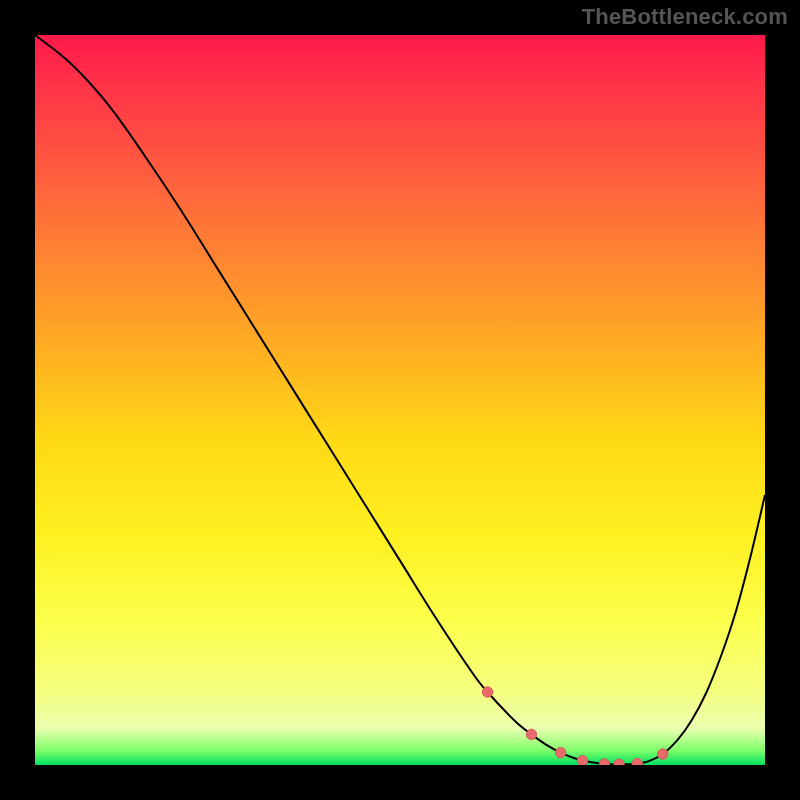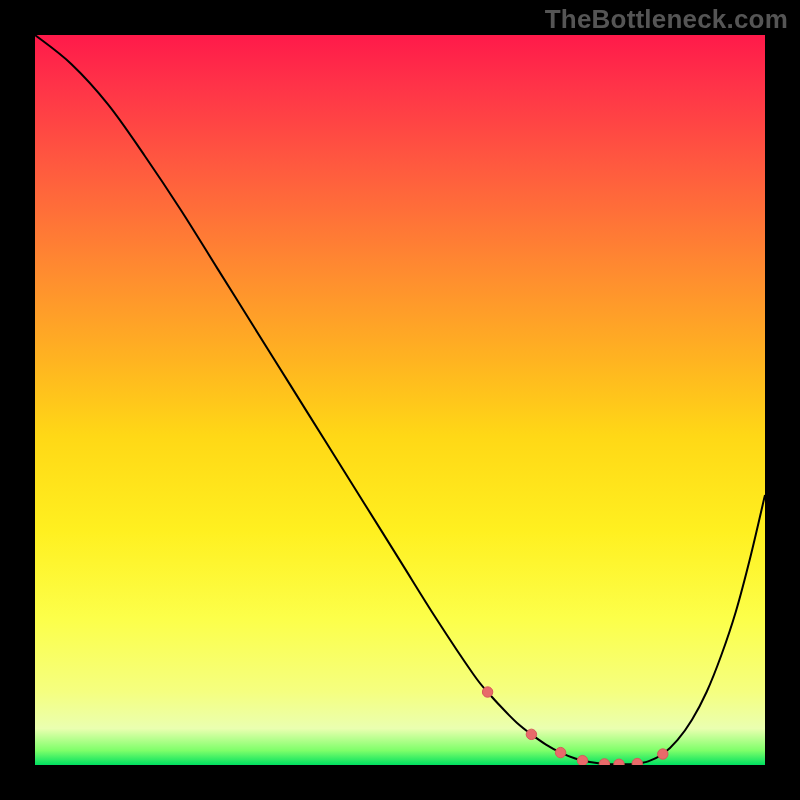--- a/index.html
+++ b/index.html
@@ -14,21 +14,21 @@
     width: 800px;
     height: 800px;
     background: #000000;
     position: relative;
   }
   .watermark {
     position: absolute;
     top: 4px;
     right: 12px;
     font-family: Arial, Helvetica, sans-serif;
-    font-size: 26px;
+    font-size: 22px;
     font-weight: 600;
     color: #555555;
     letter-spacing: 0.2px;
     z-index: 5;
   }
   .plot-area {
     position: absolute;
     left: 35px;
     top: 35px;
     width: 730px;

